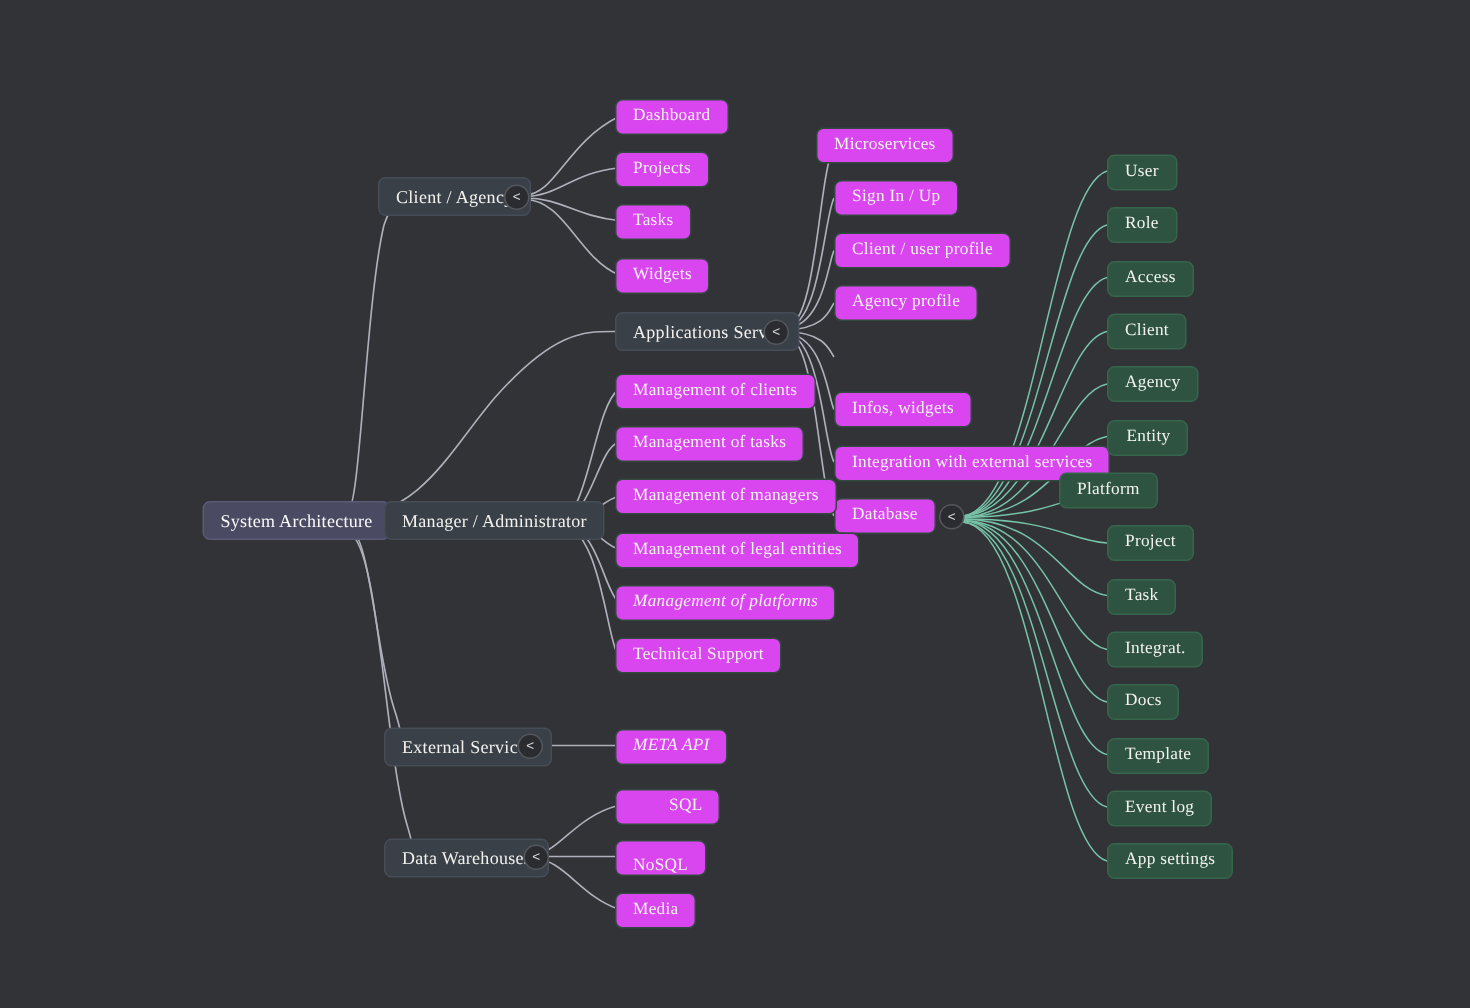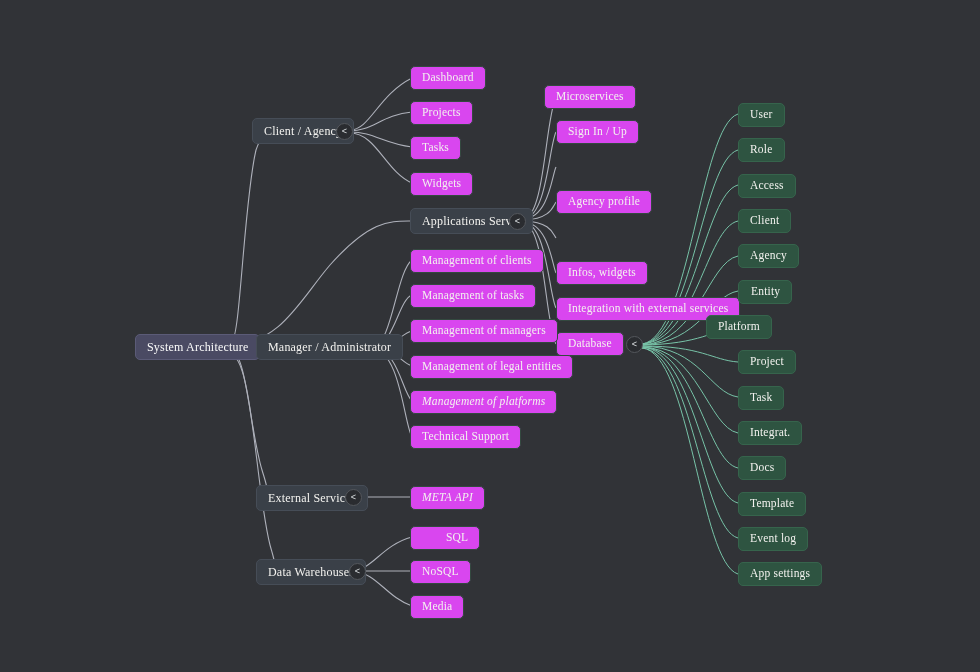--- a/index.html
+++ b/index.html
@@ -171,20 +171,23 @@
   <div class="node leaf" style="left:410px;top:172px;">
     <span>Widgets</span>
   </div>
 
   <div class="node leaf" style="left:544px;top:85px;">
     <span>Microservices</span>
   </div>
   <div class="node leaf" style="left:556px;top:120px;">
     <span>Sign In / Up</span>
   </div>
+  <div class="node leaf" style="left:556px;top:155px;">
+    <span>Client / user profile</span>
+  </div>
   <div class="node leaf" style="left:556px;top:190px;">
     <span>Agency profile</span>
   </div>
   <div class="node leaf" style="left:556px;top:261px;">
     <span>Infos, widgets</span>
   </div>
   <div class="node leaf" style="left:556px;top:297px;">
     <span>Integration with external services</span>
   </div>
   <div class="node leaf" style="left:556px;top:332px;">
@@ -210,21 +213,21 @@
     <span>Technical Support</span>
   </div>
 
   <div class="node leaf" style="left:410px;top:486px;font-style:italic;">
     <span>META API</span>
   </div>
 
   <div class="node leaf" style="left:410px;top:526px;padding-left:35px;">
     <span>SQL</span>
   </div>
-  <div class="node leaf" style="left:410px;top:560px;">
+  <div class="node leaf" style="left:410px;top:560px;align-items:flex-end;">
     <span>NoSQL</span>
   </div>
   <div class="node leaf" style="left:410px;top:595px;">
     <span>Media</span>
   </div>
 
   <div class="node dbleaf" style="left:738px;top:103px;">
     <span>User</span>
   </div>
   <div class="node dbleaf" style="left:738px;top:138px;">

